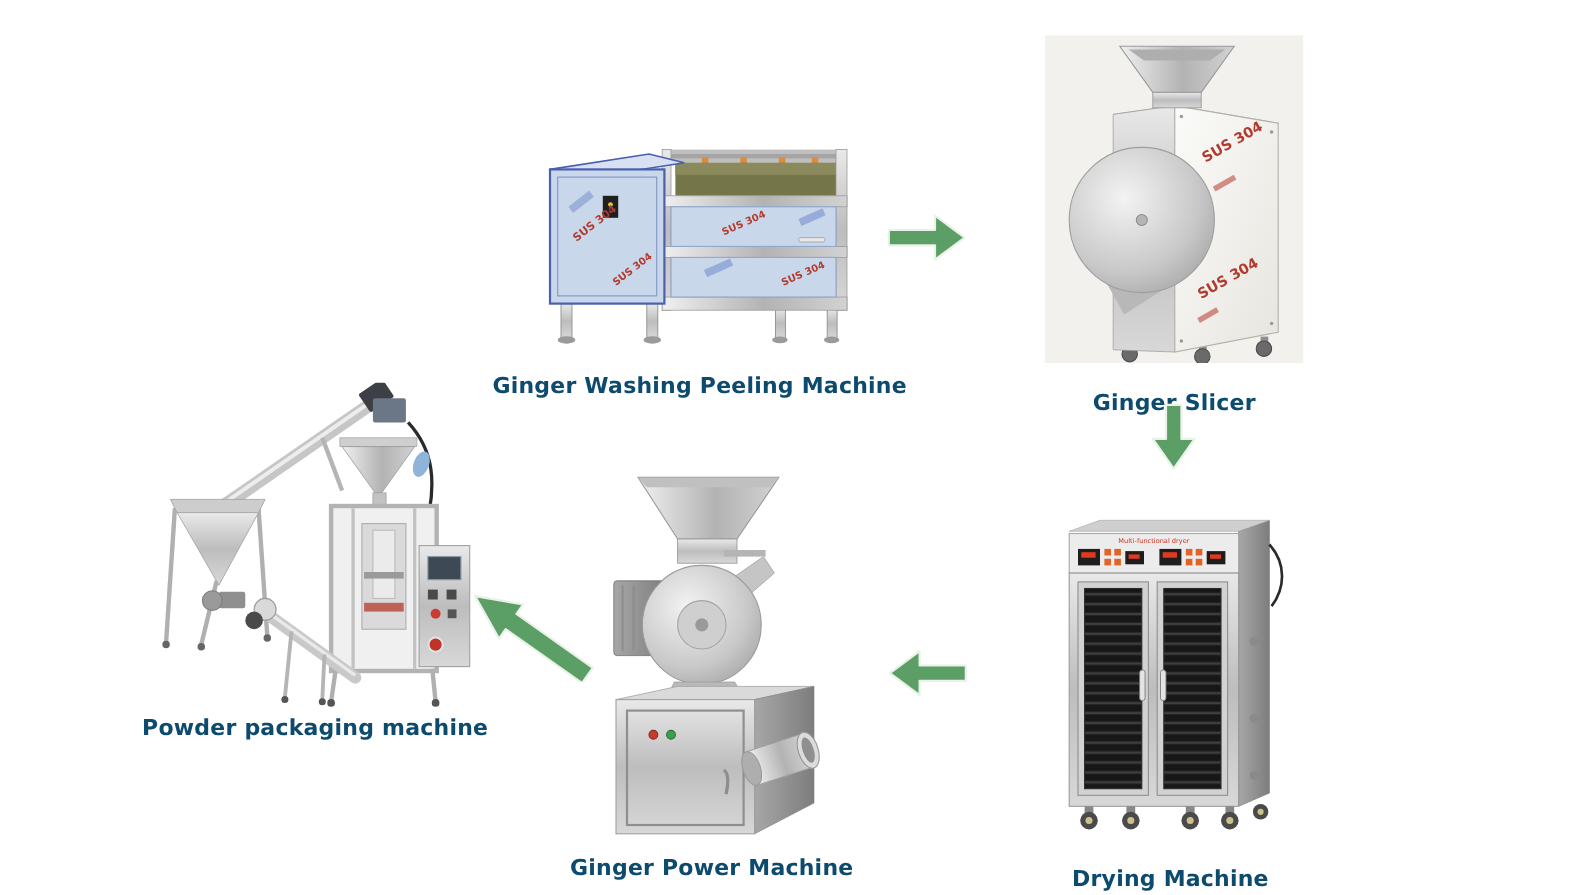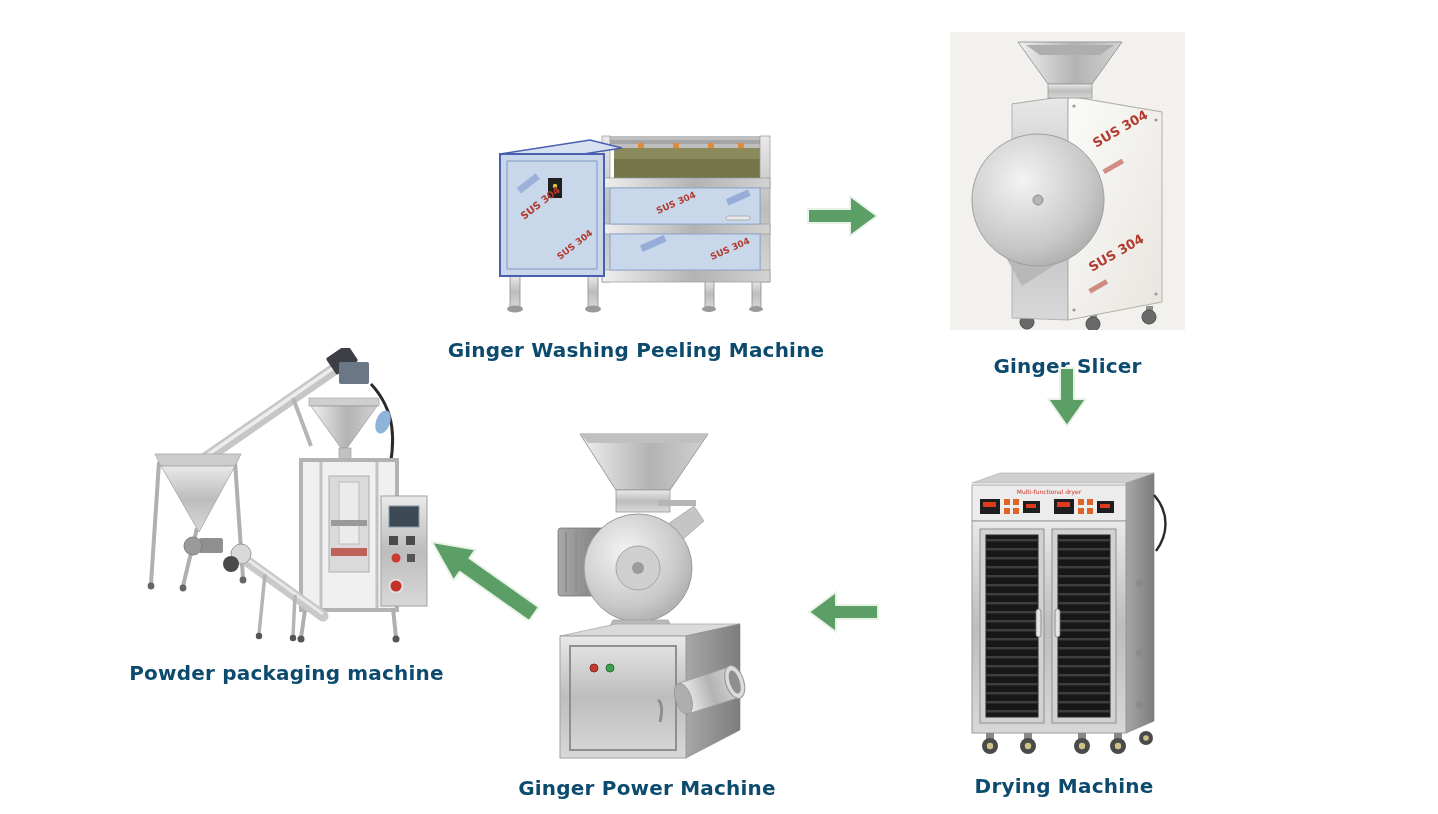--- a/index.html
+++ b/index.html
@@ -9,23 +9,23 @@
   }
   .node{position:absolute;display:flex;flex-direction:column;align-items:center;margin:0;}
   .node svg{display:block;}
   .node-label{
     font-weight:700;font-size:20px;color:#0c4a6e;white-space:nowrap;
     text-align:center;letter-spacing:.2px;
   }
   .arrow{position:absolute;}
   .lbl-washing{margin-top:22px;}
   .lbl-slicer{margin-top:24px;}
-  .lbl-dryer{margin-top:16px;}
+  .lbl-dryer{margin-top:28px;}
   .lbl-grinder{margin-top:6px;margin-left:20px;}
-  .lbl-packaging{margin-top:16px;}
+  .lbl-packaging{margin-top:4px;}
   .sus{font-weight:700;fill:#b23b2e;}
 </style>
 </head>
 <body>
 
 <div class="canvas">
 
   <svg width="0" height="0" style="position:absolute" aria-hidden="true">
     <defs>
       <linearGradient id="gSteelV" x1="0" y1="0" x2="0" y2="1">

